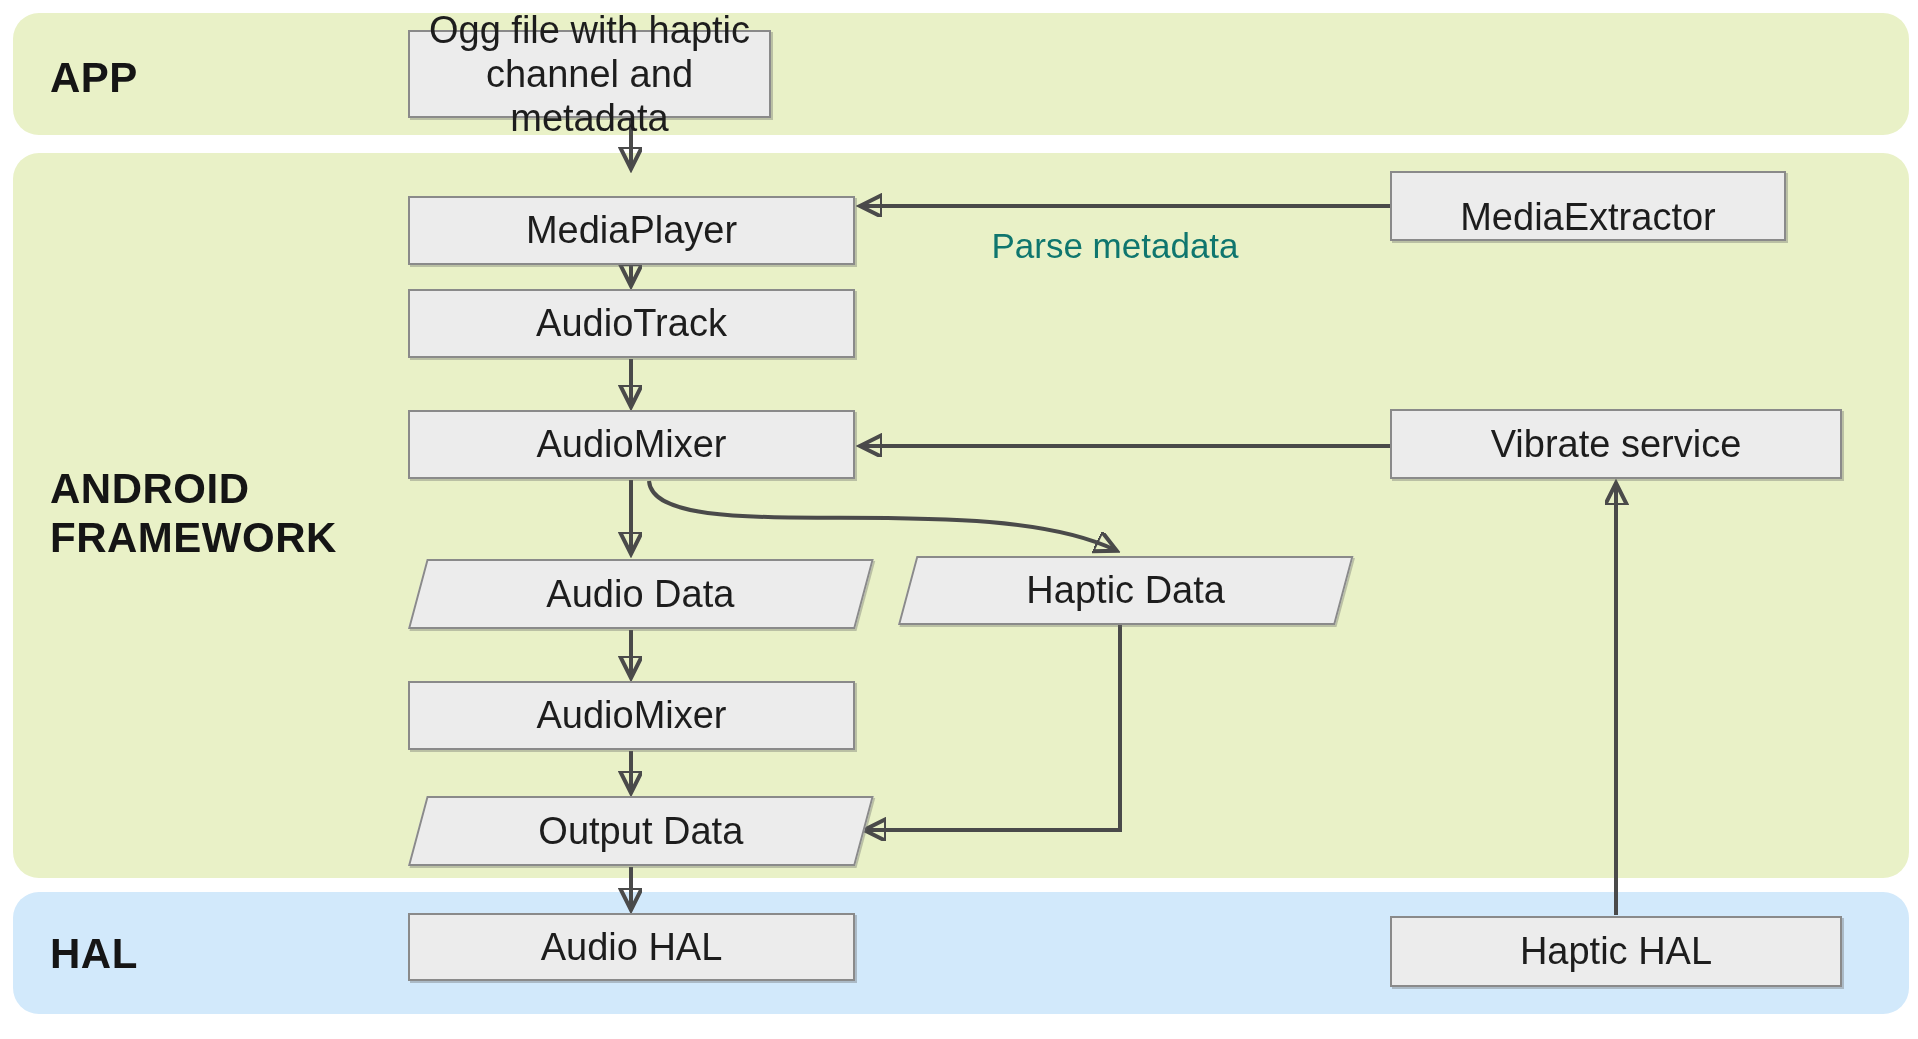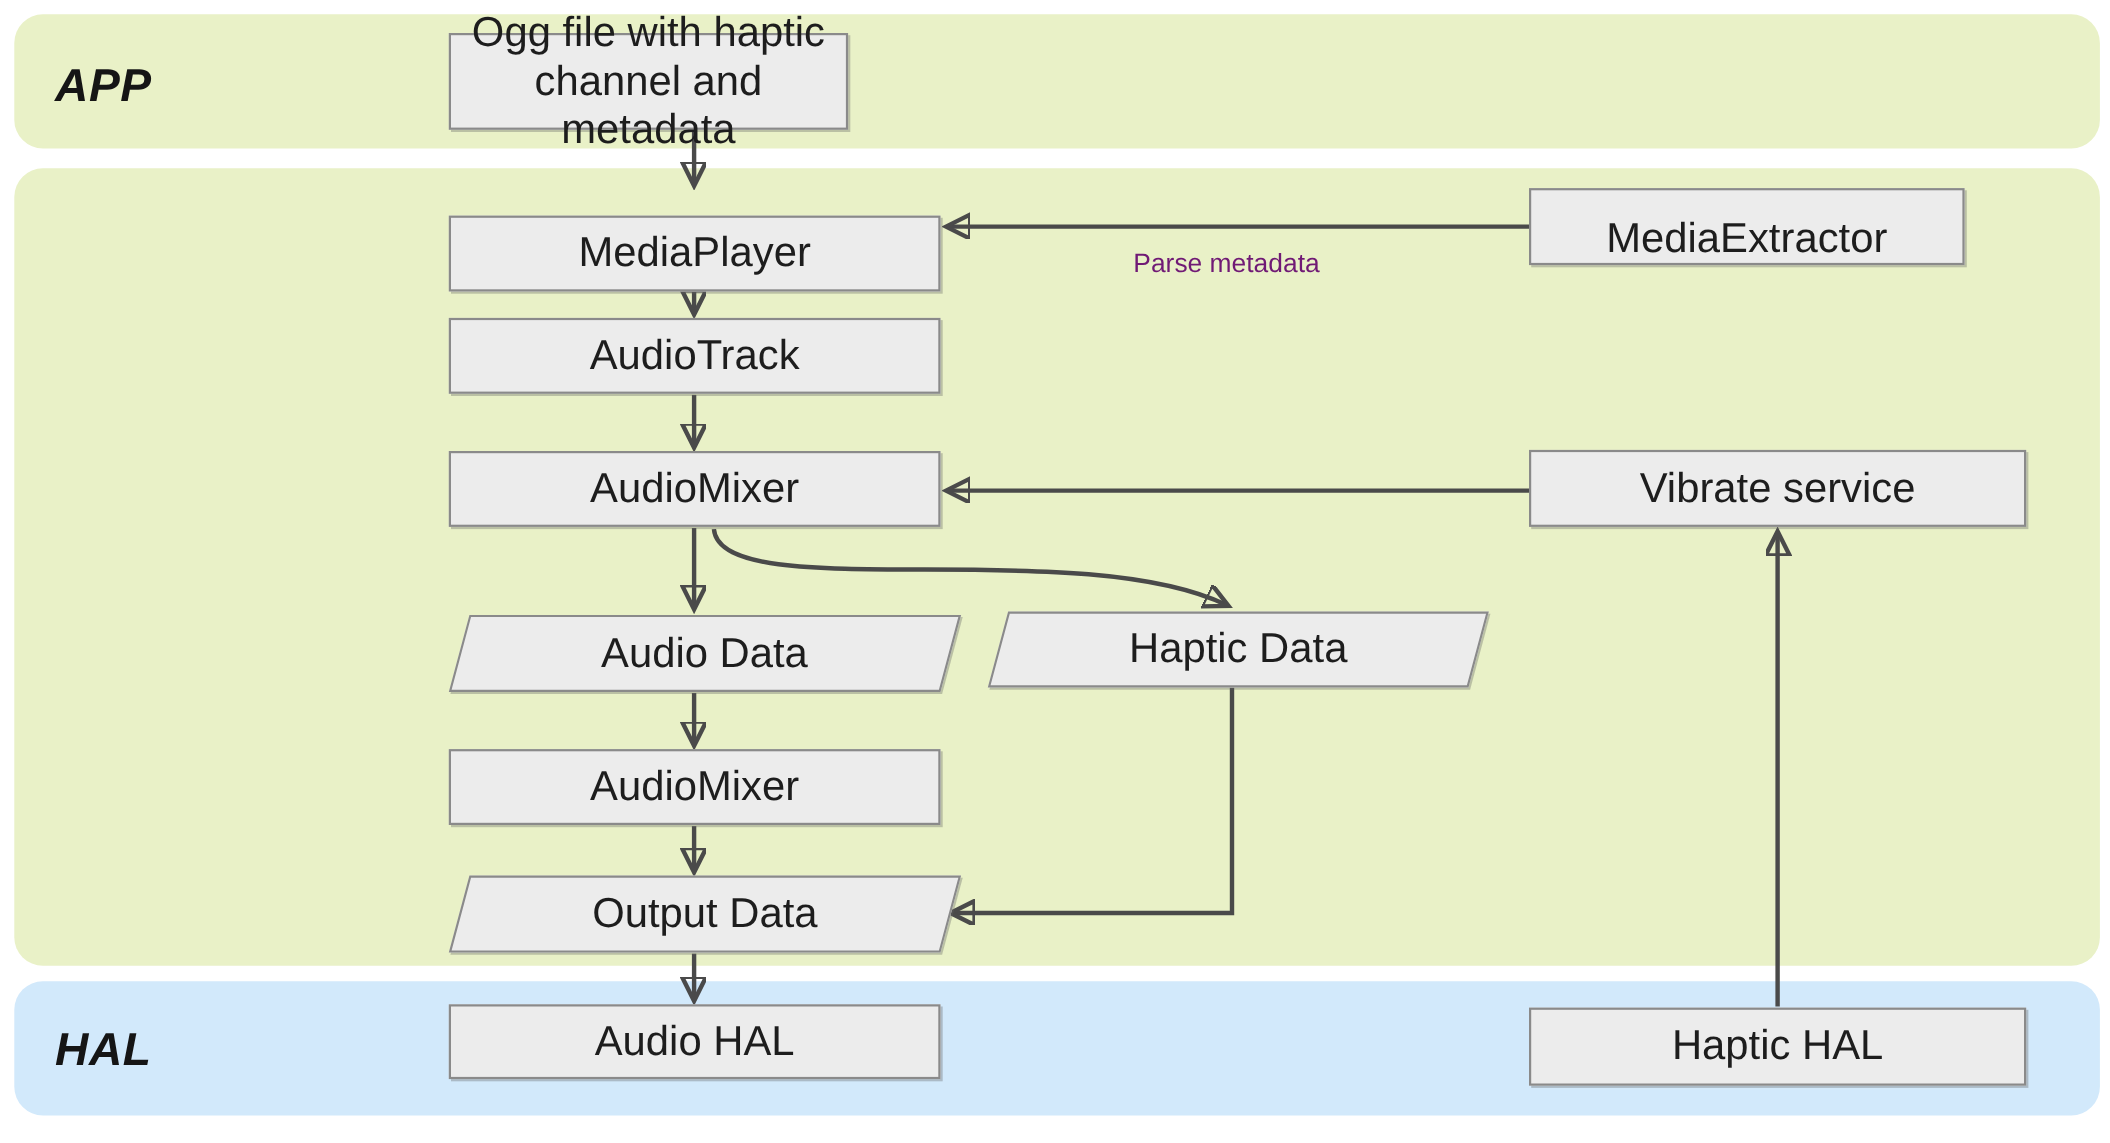--- a/index.html
+++ b/index.html
@@ -20,21 +20,20 @@
   .band-app { top: 13px;  height: 122px; background: #e9f1c7; }
   .band-fw  { top: 153px; height: 725px; background: #e9f1c7; }
   .band-hal { top: 892px; height: 122px; background: #d2e9fb; }
   .band-label {
     position: absolute;
     font-weight: bold;
     font-size: 42px;
     line-height: 1.17;
     color: #151515;
     letter-spacing: 0.5px;
-    font-style: italic;
   }
   .lbl-app { left: 50px; top: 53px; }
   .lbl-fw  { left: 50px; top: 464px; width: 330px; }
   .lbl-hal { left: 50px; top: 929px; }
   .node {
     position: absolute;
     box-sizing: border-box;
     display: flex;
     align-items: center;
     justify-content: center;
@@ -75,34 +74,35 @@
     fill: none;
     stroke: #4a4a4a;
     stroke-width: 4;
   }
   .edge-label {
     position: absolute;
     left: 950px;
     top: 226px;
     width: 330px;
     text-align: center;
-    font-size: 24px;
-    color: #701a75;
+    font-size: 35px;
+    color: #0f766e;
   }
 </style>
 </head>
 <body>
 
 <div class="stage">
 
   <div class="band band-app"></div>
   <div class="band band-fw"></div>
   <div class="band band-hal"></div>
 
   <div class="band-label lbl-app">APP</div>
+  <div class="band-label lbl-fw">ANDROID FRAMEWORK</div>
   <div class="band-label lbl-hal">HAL</div>
 
   <svg class="edges" width="1918" height="1039" viewBox="0 0 1918 1039">
     <defs>
       <marker id="ah" markerUnits="userSpaceOnUse" markerWidth="26" markerHeight="24" refX="20" refY="11" orient="auto">
         <path d="M0,0 L22,11 L0,22 Z" fill="#4a4a4a" stroke="none"></path>
       </marker>
     </defs>
     <path d="M631 119 L631 167" marker-end="url(#ah)"></path>
     <path d="M631 242 L631 284" marker-end="url(#ah)"></path>

